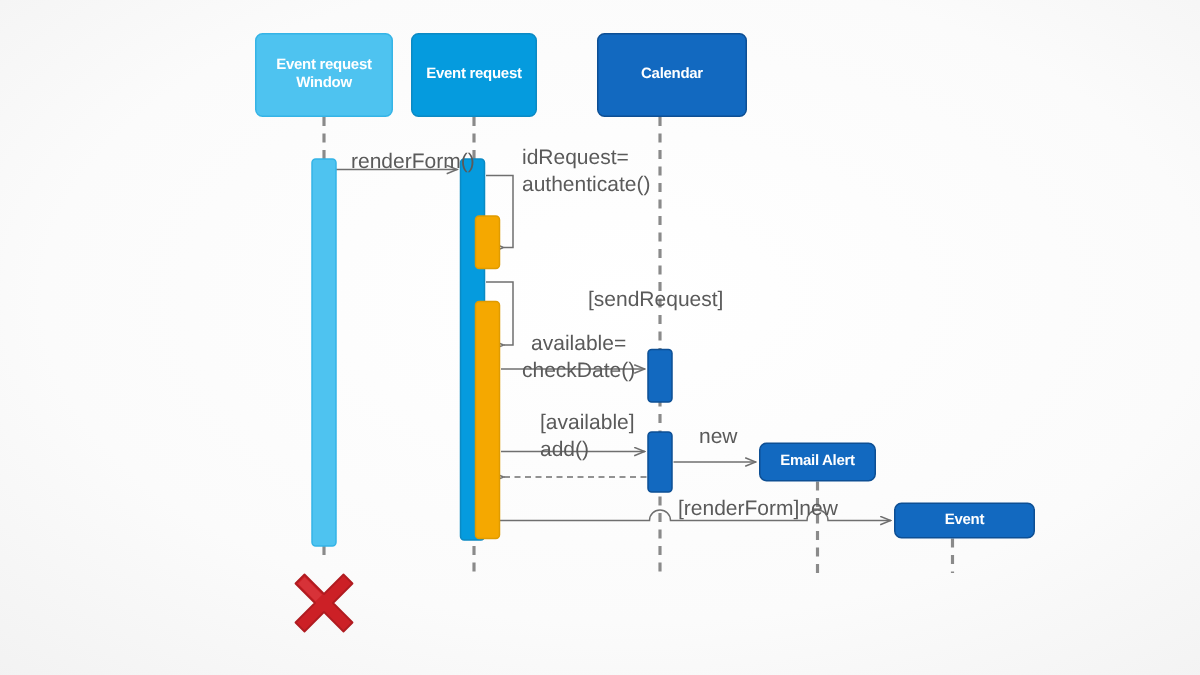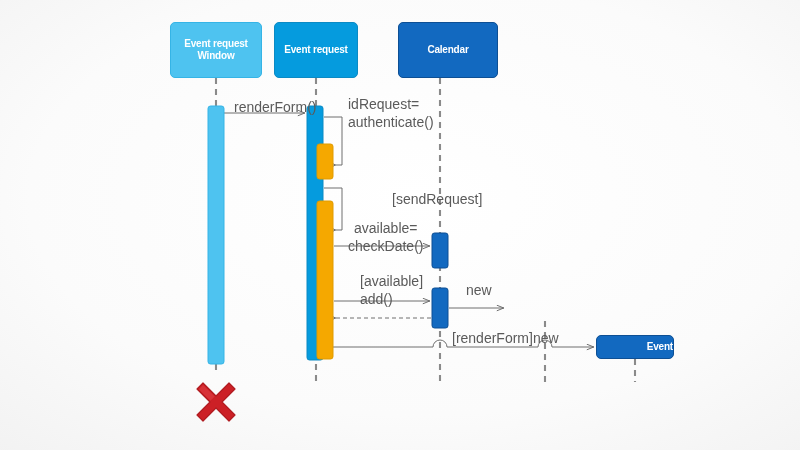--- a/index.html
+++ b/index.html
@@ -106,22 +106,25 @@
   </div>
 
   <div class="lifeline-box" style="left:274px; top:22px; width:84px; height:56px; background:#059BDE; border:1px solid #0b8ac4; font-size:10px;">
     <span style="white-space:pre-line;">Event request</span>
   </div>
 
   <div class="lifeline-box" style="left:398px; top:22px; width:100px; height:56px; background:#1269C0; border:1px solid #0d4f94; font-size:10px;">
     <span style="white-space:pre-line;">Calendar</span>
   </div>
 
+  <div class="lifeline-box" style="left:506px; top:295px; width:78px; height:26px; background:#1269C0; border:1px solid #0d4f94; font-size:10px;">
+    <span style="white-space:pre-line;">Email Alert</span>
+  </div>
 
-  <div class="lifeline-box" style="left:596px; top:335px; width:78px; height:24px; background:#1269C0; border:1px solid #0d4f94; font-size:10px;justify-content:flex-end;">
+  <div class="lifeline-box" style="left:596px; top:335px; width:94px; height:24px; background:#1269C0; border:1px solid #0d4f94; font-size:10px;">
     <span style="white-space:pre-line;">Event</span>
   </div>
 
   <div class="msg-label" style="left:234px; top:99px;">renderForm()</div>
 
   <div class="msg-label" style="left:348px; top:96px;">idRequest=
 authenticate()</div>
 
   <div class="msg-label" style="left:348px; top:191px;padding-left:44px;">[sendRequest]</div>
 

